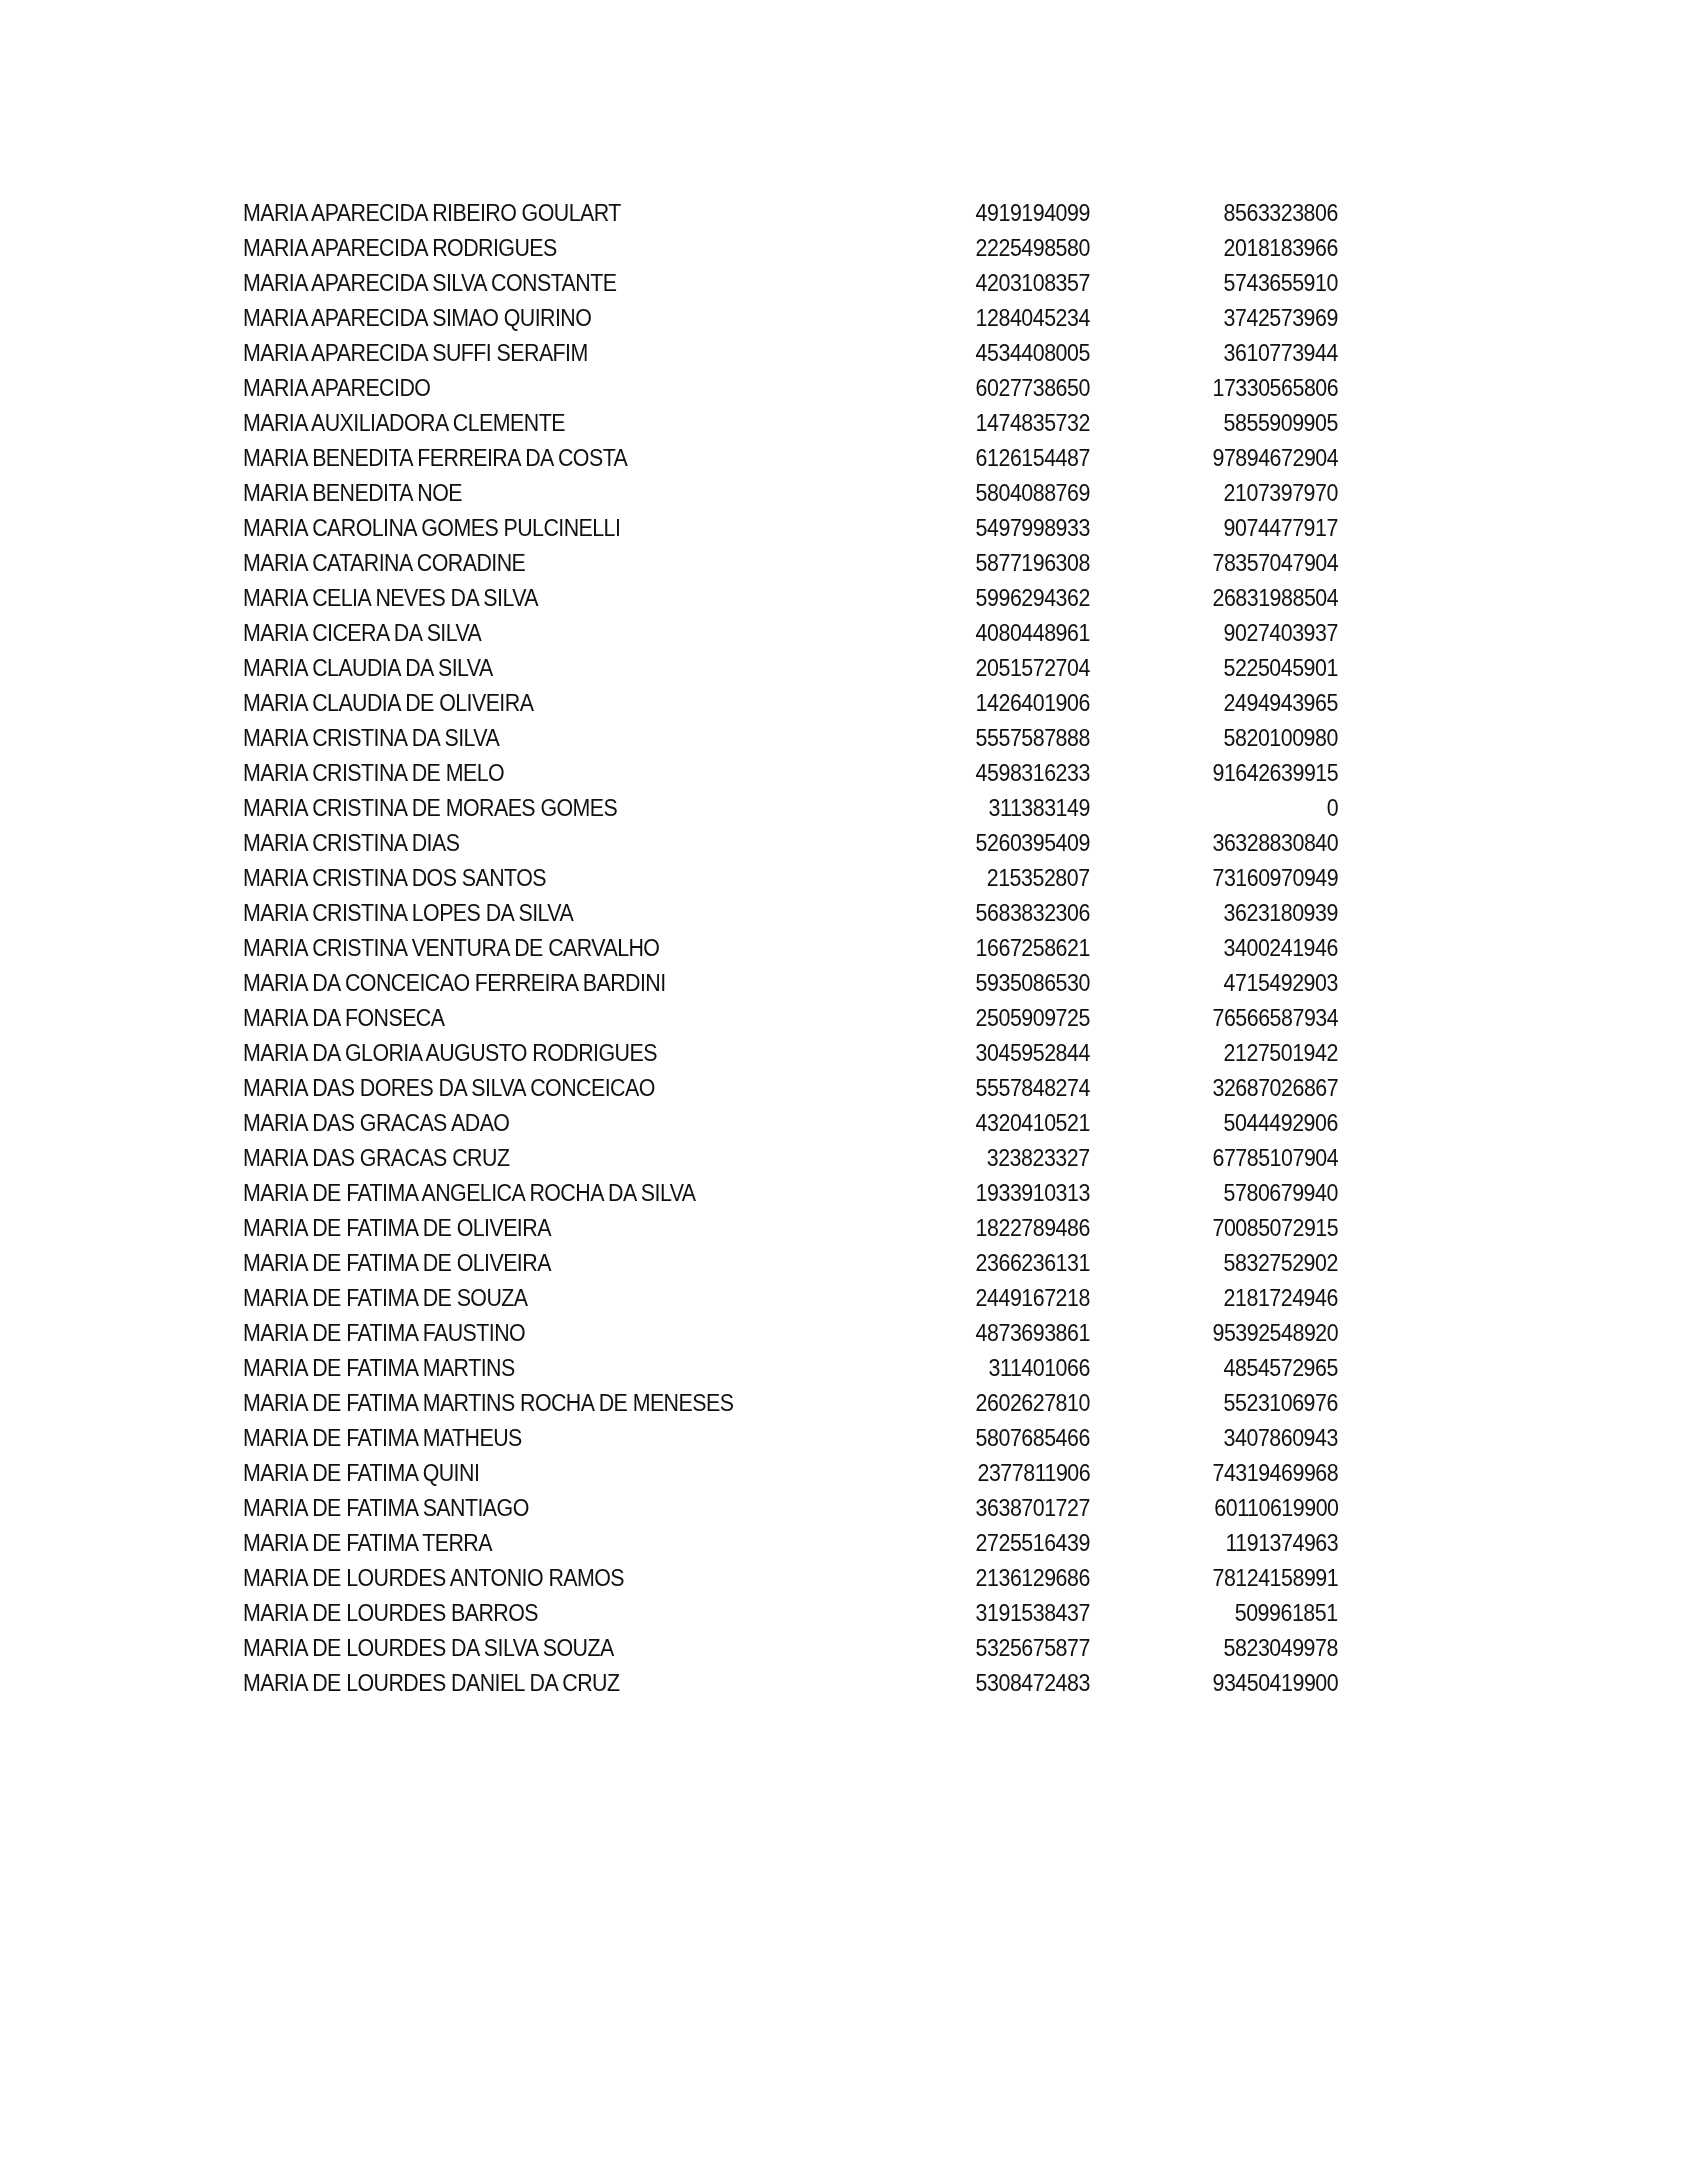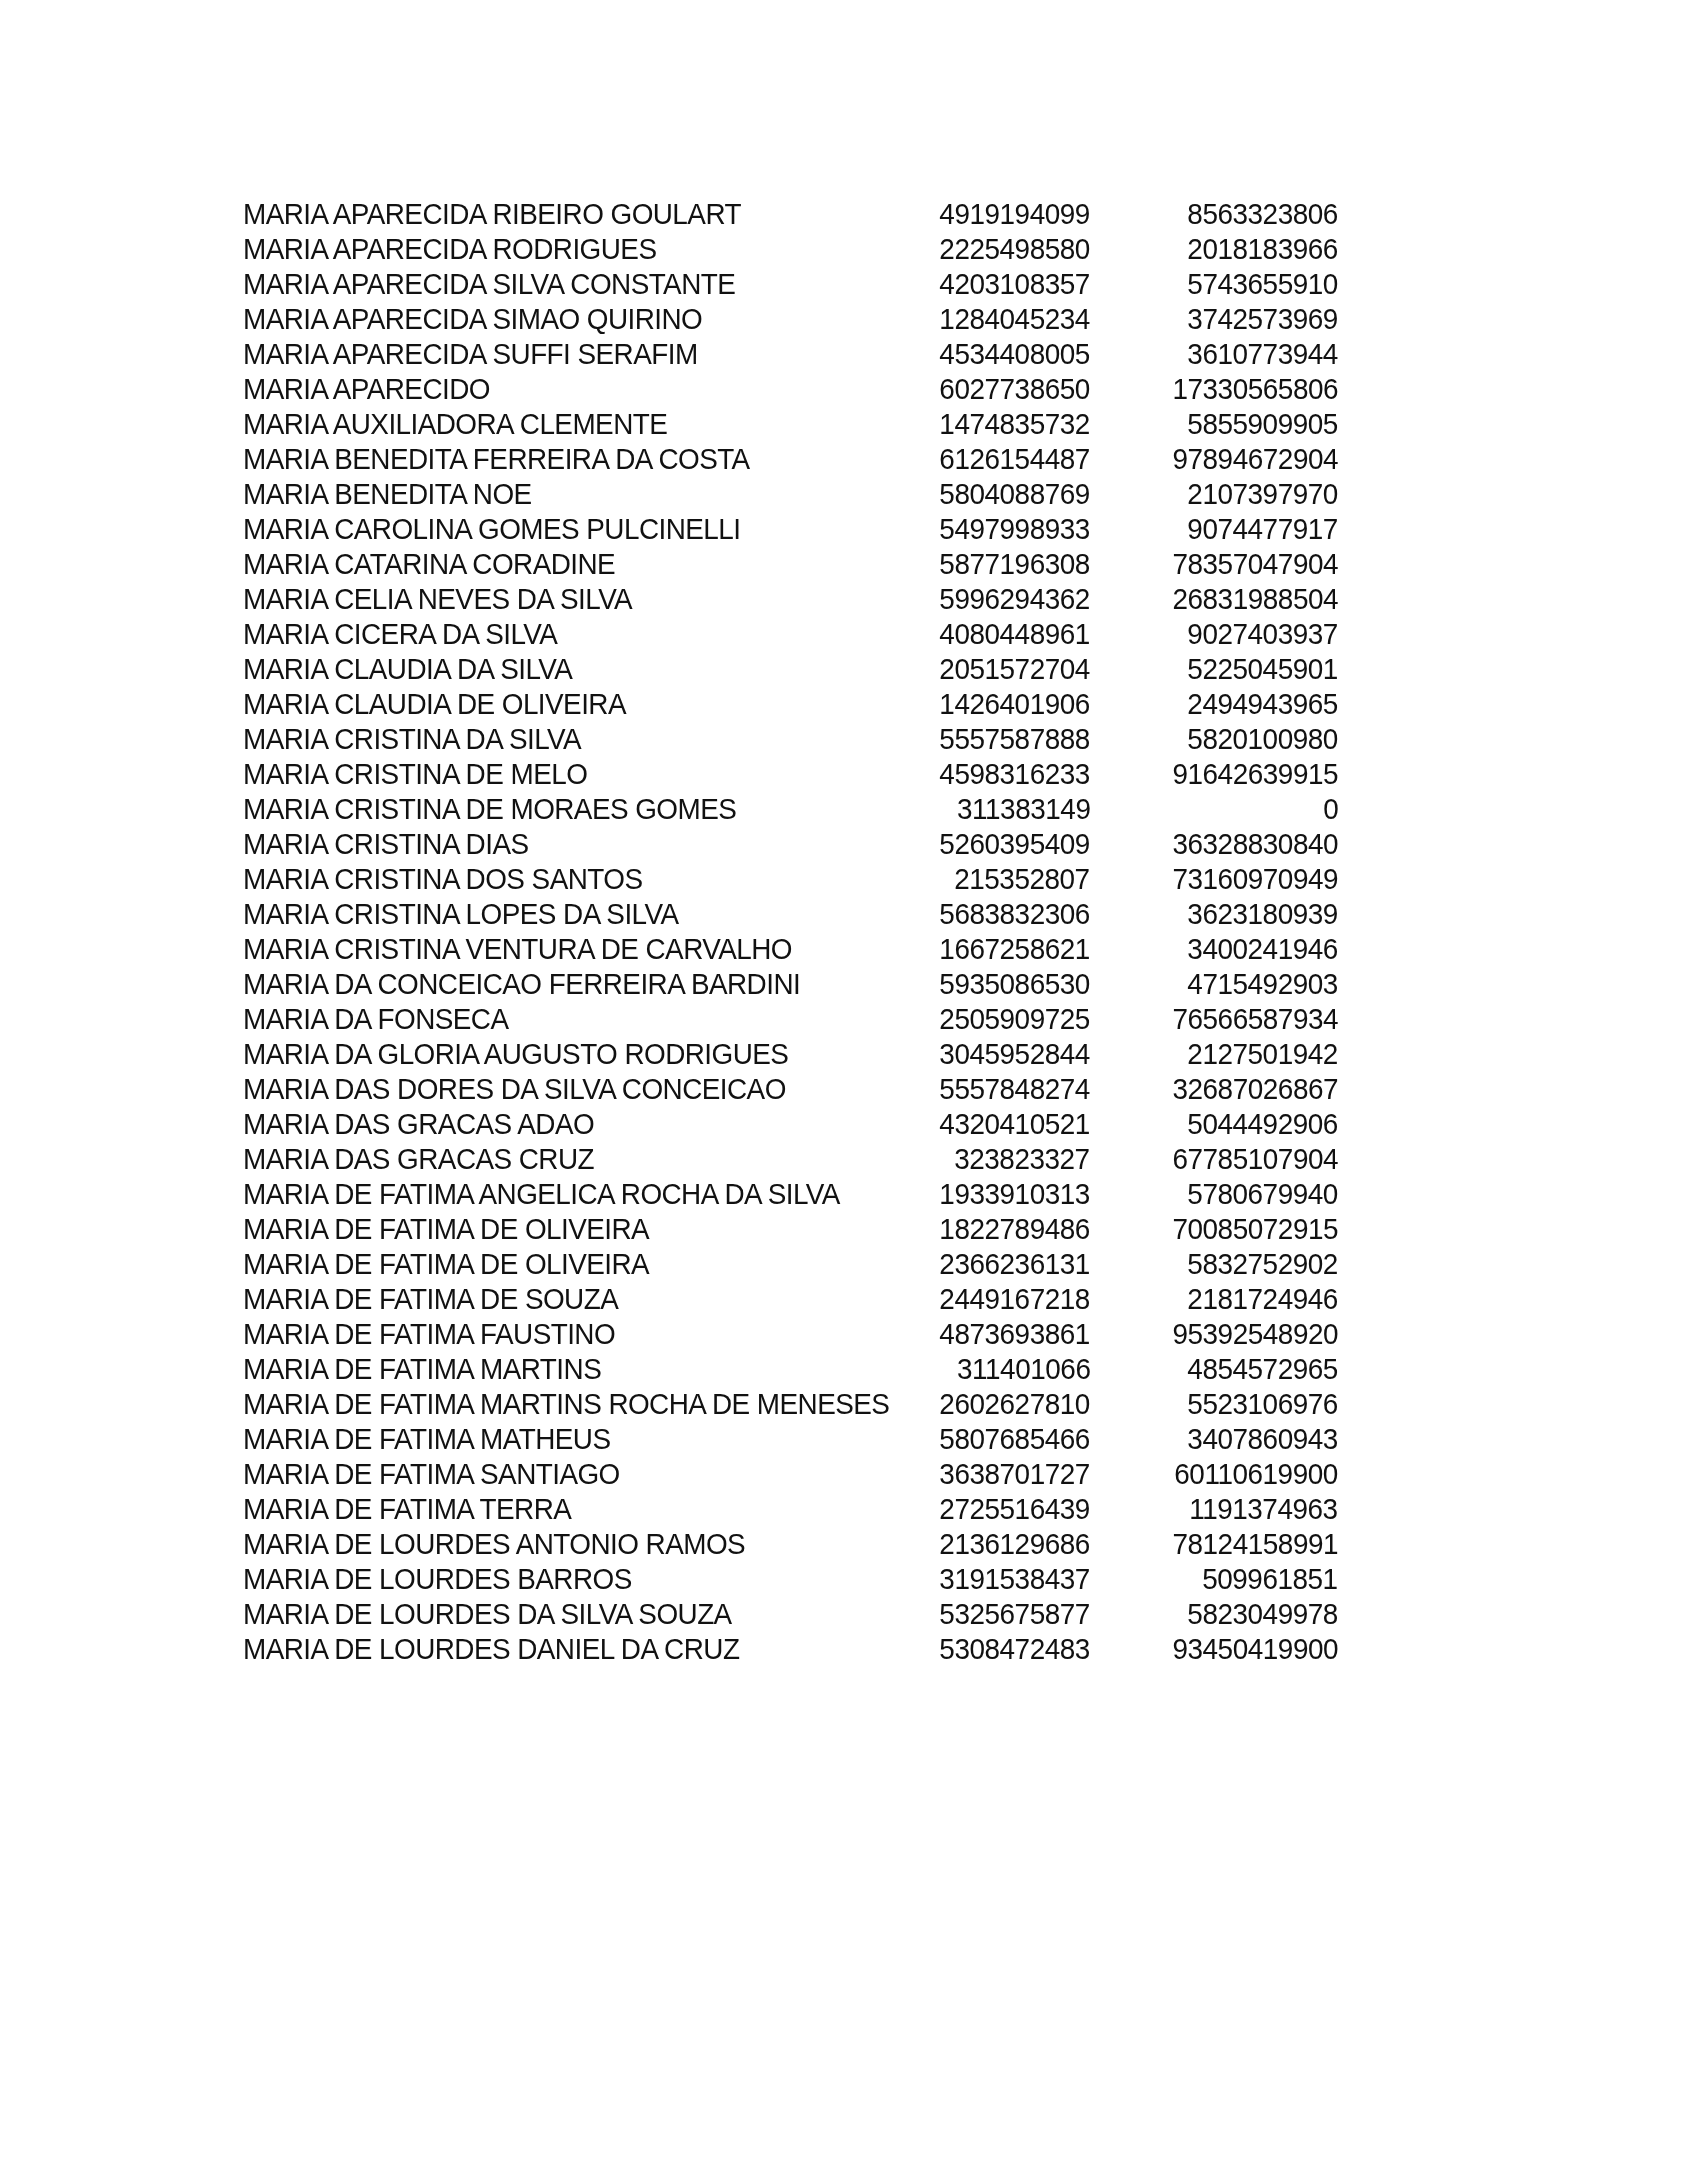--- a/index.html
+++ b/index.html
@@ -1,20 +1,20 @@
 <!DOCTYPE html>
 <html><head>
 <meta charset="utf-8">
 <style>
   html, body { margin: 0; padding: 0; background: #ffffff; }
   body { width: 1683px; height: 2178px; position: relative; overflow: hidden; }
   .page { position: absolute; left: 0; top: 0; width: 1683px; height: 2178px; background: #fff; }
   .table { position: absolute; left: 243px; top: 196px; width: 1099px; }
   .row { position: relative; height: 35px; line-height: 35px; white-space: nowrap;
-         font-family: "Liberation Sans", sans-serif; font-size: 30px; color: #111; }
+         font-family: "Liberation Sans", sans-serif; font-size: 23px; color: #111; }
   .row .name { position: absolute; left: 0; top: 0; letter-spacing: -0.6px; transform: scaleX(0.93); transform-origin: left center; }
   .row .v1 { position: absolute; right: 252px; top: 0; text-align: right; letter-spacing: -0.5px; transform: scaleX(0.93); transform-origin: right center; }
   .row .v2 { position: absolute; right: 4px; top: 0; text-align: right; letter-spacing: -0.5px; transform: scaleX(0.93); transform-origin: right center; }
 </style>
 </head>
 <body>
 
 <div class="page">
   <div class="table" id="table">
       <div class="row">
@@ -191,20 +191,25 @@
         <span class="name">MARIA DE FATIMA MARTINS ROCHA DE MENESES</span>
         <span class="v1">2602627810</span>
         <span class="v2">5523106976</span>
       </div>
       <div class="row">
         <span class="name">MARIA DE FATIMA MATHEUS</span>
         <span class="v1">5807685466</span>
         <span class="v2">3407860943</span>
       </div>
       <div class="row">
+        <span class="name">MARIA DE FATIMA QUINI</span>
+        <span class="v1">2377811906</span>
+        <span class="v2">74319469968</span>
+      </div>
+      <div class="row">
         <span class="name">MARIA DE FATIMA SANTIAGO</span>
         <span class="v1">3638701727</span>
         <span class="v2">60110619900</span>
       </div>
       <div class="row">
         <span class="name">MARIA DE FATIMA TERRA</span>
         <span class="v1">2725516439</span>
         <span class="v2">1191374963</span>
       </div>
       <div class="row">

